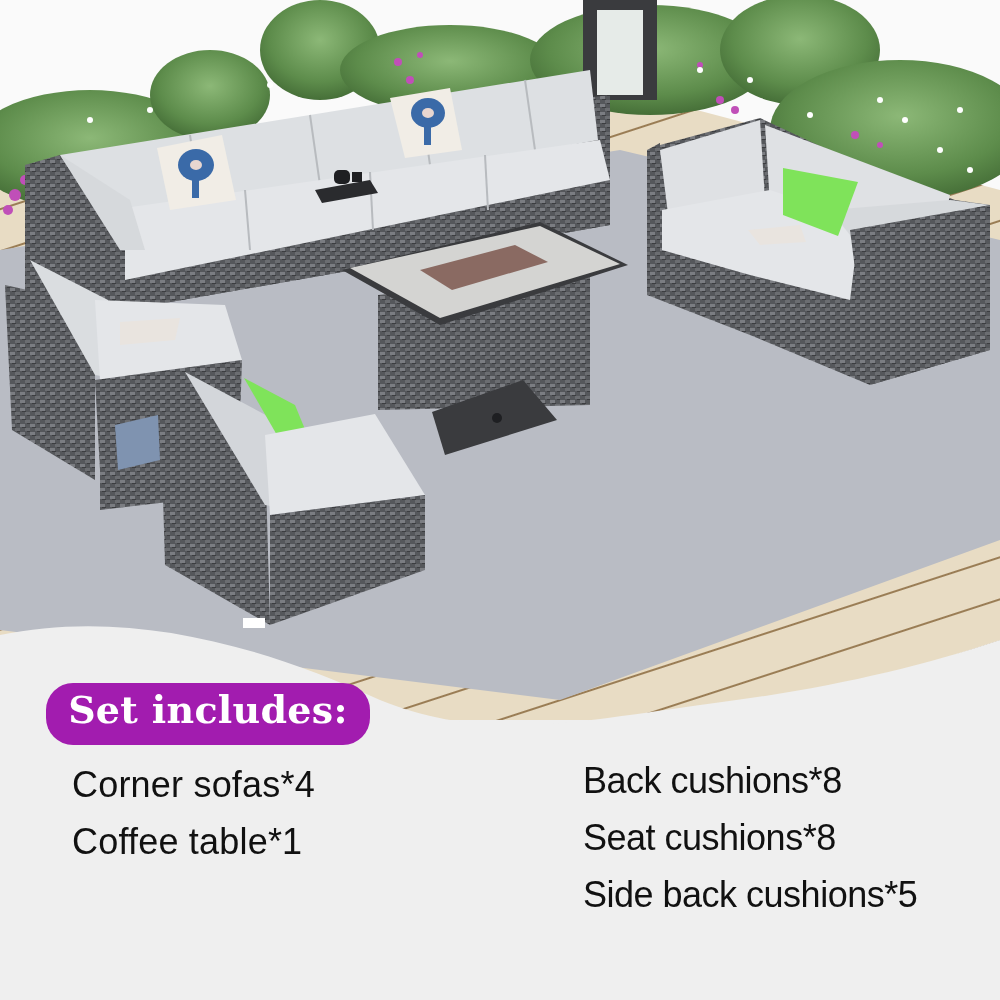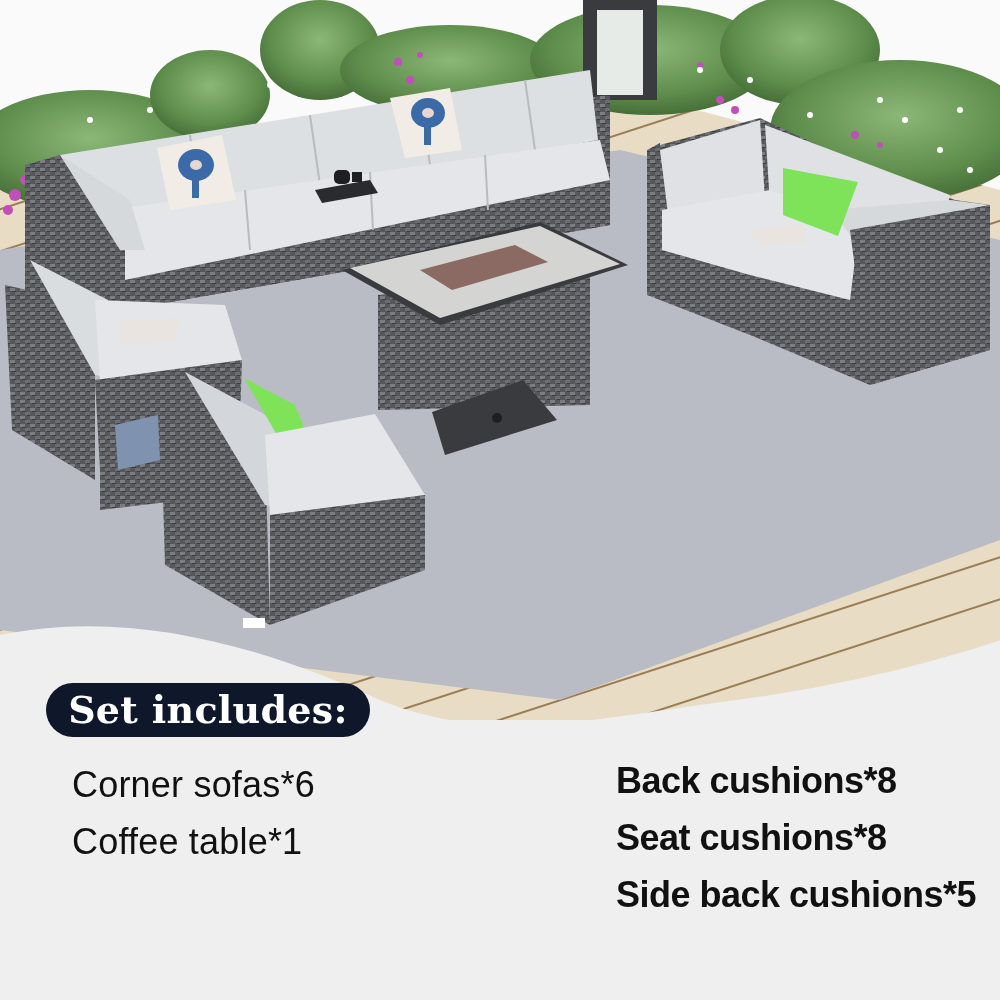--- a/index.html
+++ b/index.html
@@ -7,32 +7,32 @@
   body { position: relative; font-family: "DejaVu Sans", sans-serif; }
 
   .scene { position: absolute; left: 0; top: 0; width: 1000px; height: 720px; overflow: hidden; }
   .scene svg { position: absolute; left: 0; top: 0; }
 
   .info-panel { position: absolute; left: 0; top: 600px; width: 1000px; height: 400px; }
   .info-panel svg.wave { position: absolute; left: 0; top: 0; }
 
   .title-pill {
     position: absolute; left: 46px; top: 683px;
-    height: 54px; width: 324px;
-    background: #0f172a; border-radius: 27px;
+    height: 62px; width: 324px;
+    background: #a21caf; border-radius: 27px;
     color: #fff;
     font-family: "DejaVu Serif", serif;
     font-weight: bold; font-size: 38px;
     line-height: 54px; text-align: center;
     letter-spacing: 0.3px;
   }
 
   .list { position: absolute; color: #111; font-family: "Liberation Sans", sans-serif; }
   .list-left { left: 72px; top: 756px; }
-  .list-right { left: 616px; top: 752px; font-weight: bold; }
+  .list-right { left: 583px; top: 752px; }
   .list .item { font-size: 36px; height: 57px; line-height: 57px; white-space: nowrap; letter-spacing: 0.2px; }
   .list-right .item { letter-spacing: -0.5px; }
 </style>
 </head>
 <body>
 
 <div class="scene">
   <svg width="1000" height="720" viewBox="0 0 1000 720">
     <defs>
       <pattern id="wicker" width="10" height="8" patternUnits="userSpaceOnUse">
@@ -187,21 +187,21 @@
 
 <div class="info-panel">
   <svg class="wave" width="1000" height="400" viewBox="0 0 1000 400">
     <path d="M0,35 C120,10 250,40 380,100 C480,140 560,125 700,105 C820,90 910,70 1000,40 L1000,400 L0,400 Z" fill="#efefef"></path>
   </svg>
 </div>
 
 <div class="title-pill">Set includes:</div>
 
 <div class="list list-left">
-  <div class="item">Corner sofas*6</div>
+  <div class="item">Corner sofas*4</div>
   <div class="item">Coffee table*1</div>
 </div>
 
 <div class="list list-right">
   <div class="item">Back cushions*8</div>
   <div class="item">Seat cushions*8</div>
   <div class="item">Side back cushions*5</div>
 </div>
 
 </body></html>

